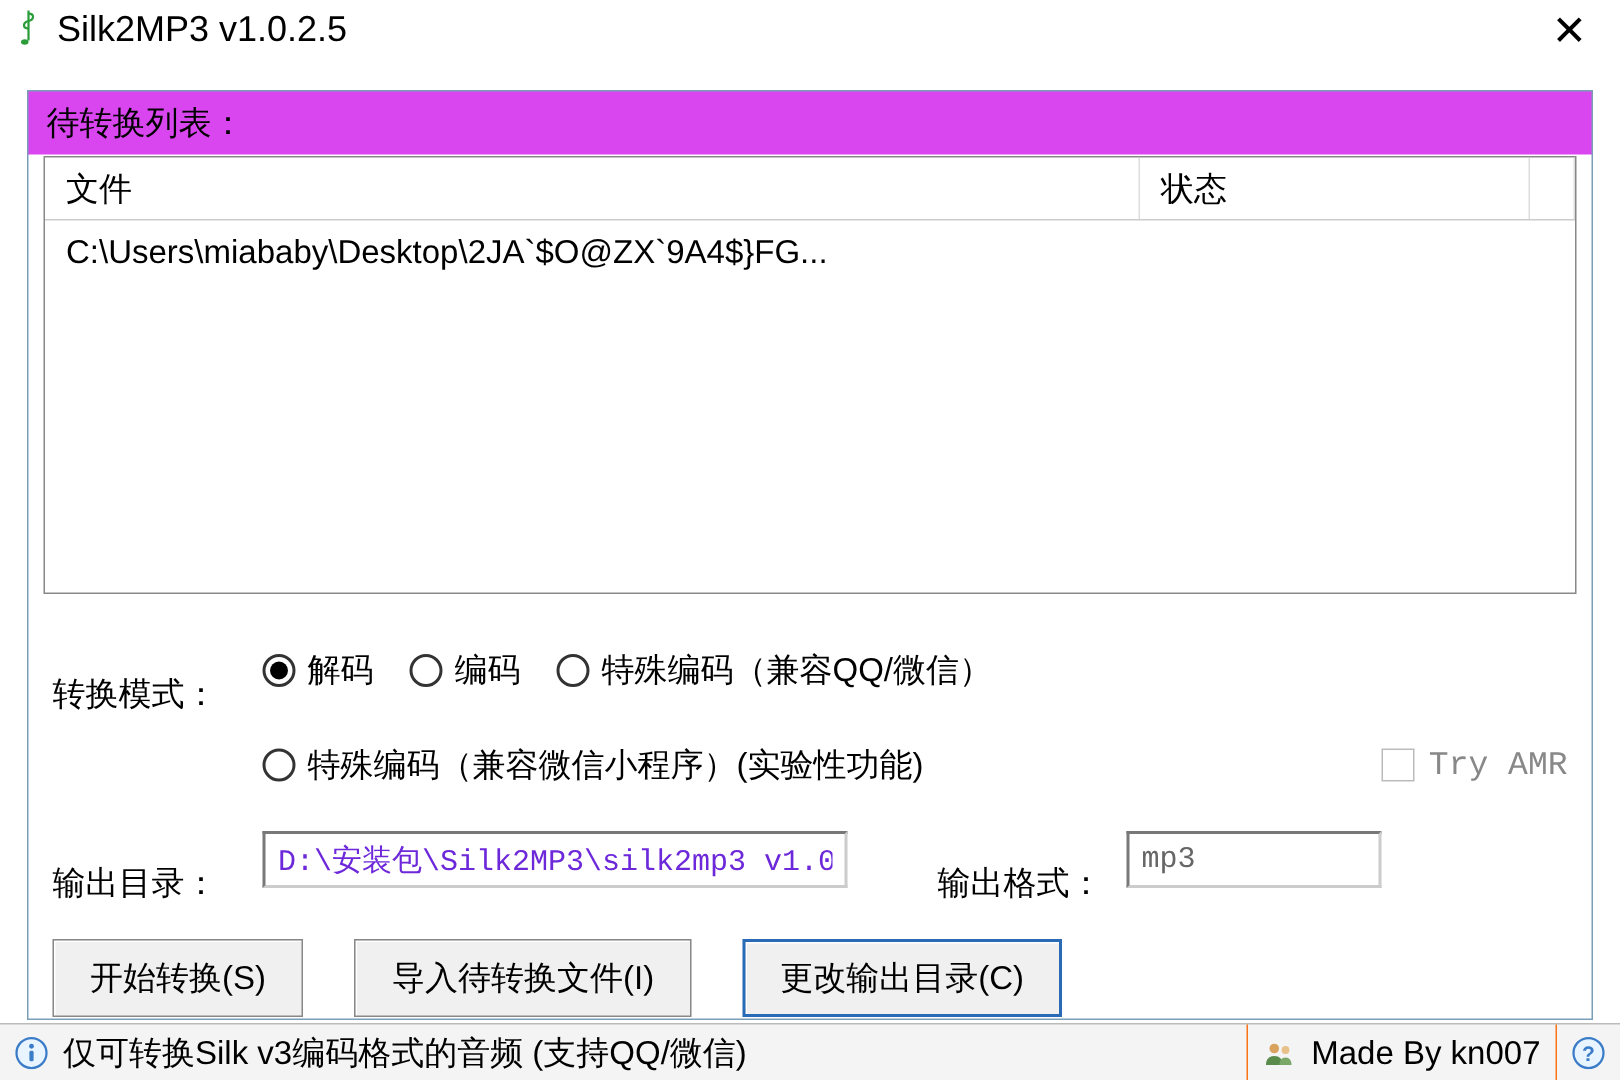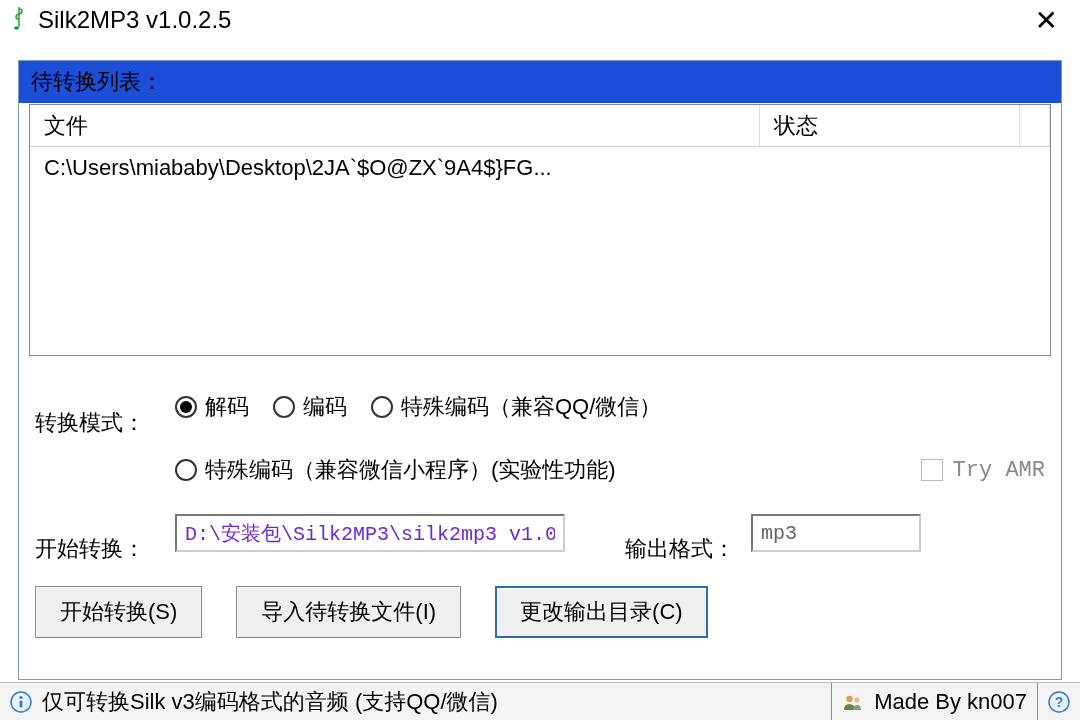--- a/index.html
+++ b/index.html
@@ -38,32 +38,32 @@
     .groupbox {
       margin: 20px 18px 10px 18px;
       border: 1px solid #7a9db8;
       position: relative;
       padding: 25px 10px 10px 10px;
       height: 620px;
     }
     .group-legend {
       position: absolute;
       top: -1px; left: -1px; right: -1px;
-      background: #1d4ed8;
+      background: #d946ef;
       padding: 6px 12px;
       font-size: 22px;
       color: #000;
       border: 1px solid #7a9db8;
       border-bottom: none;
     }
     .listview {
       margin-top: 18px;
       border: 1px solid #888;
       background: #fff;
-      height: 252px;
+      height: 292px;
       overflow: hidden;
     }
     .listview-header {
       display: flex;
       border-bottom: 1px solid #ccc;
       height: 42px;
       align-items: center;
     }
     .listview-header .col {
       font-size: 22px;
@@ -269,21 +269,21 @@
           <span>特殊编码（兼容微信小程序）(实验性功能)</span>
         </label>
         <label class="checkbox">
           <span class="checkbox-box"></span>
           <span>Try AMR</span>
         </label>
       </div>
     </div>
 
     <div class="row">
-      <span class="label">开始转换：</span>
+      <span class="label">输出目录：</span>
       <input class="text-input output-dir-input" type="text" value="D:\安装包\Silk2MP3\silk2mp3 v1.0" style="">
       <span class="label" style="width:auto;margin-right:16px;">输出格式：</span>
       <input class="text-input output-format-input" type="text" value="mp3" style="">
     </div>
 
     <div class="btnrow">
       <button class="btn">开始转换(S)</button>
       <button class="btn">导入待转换文件(I)</button>
       <button class="btn btn-focus">更改输出目录(C)</button>
       <span class="spacer"></span>

